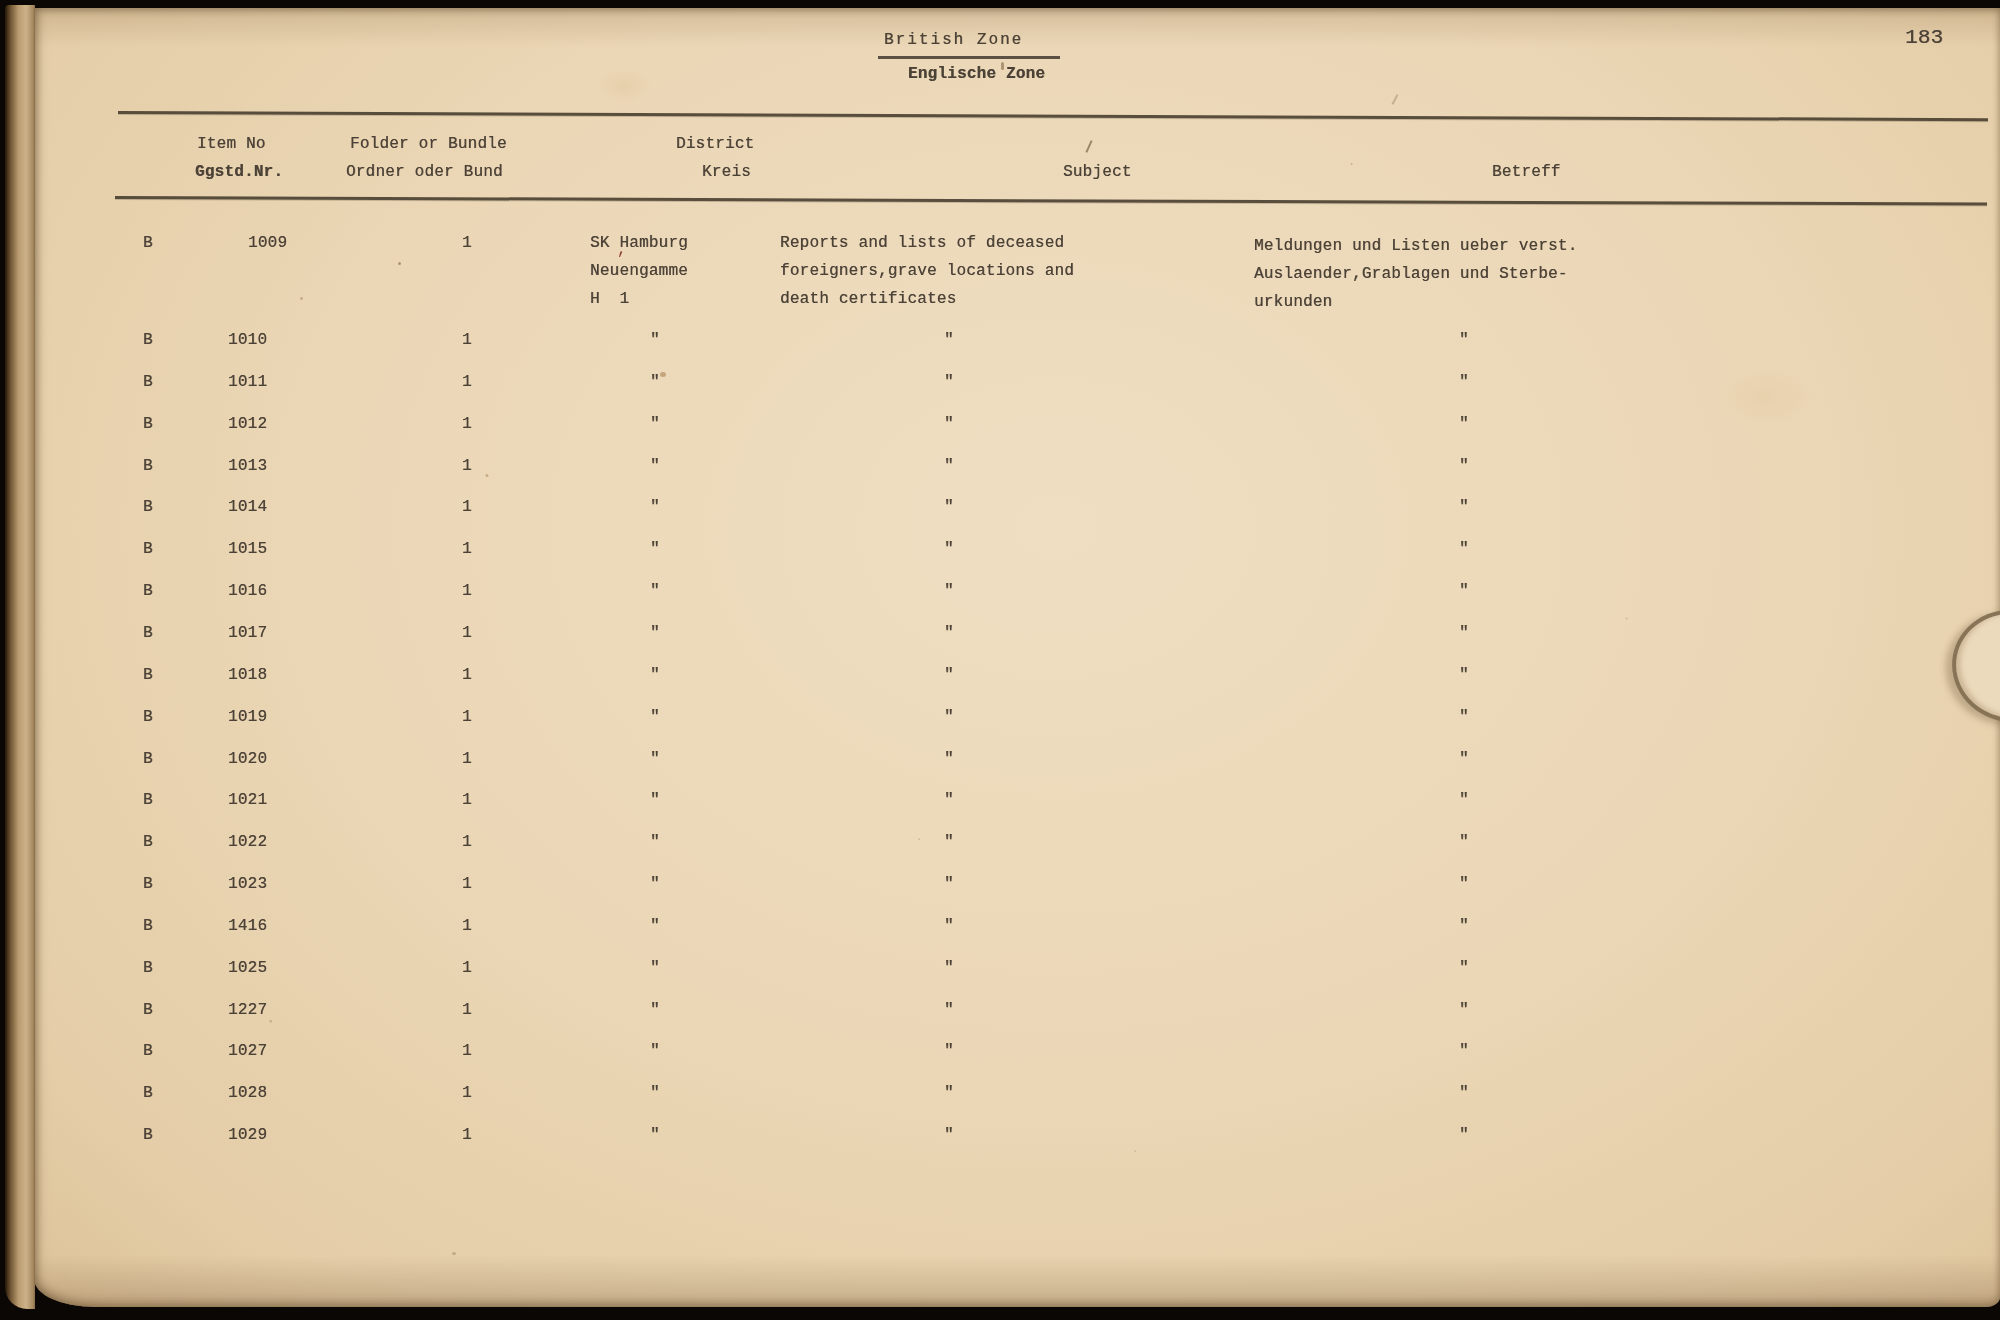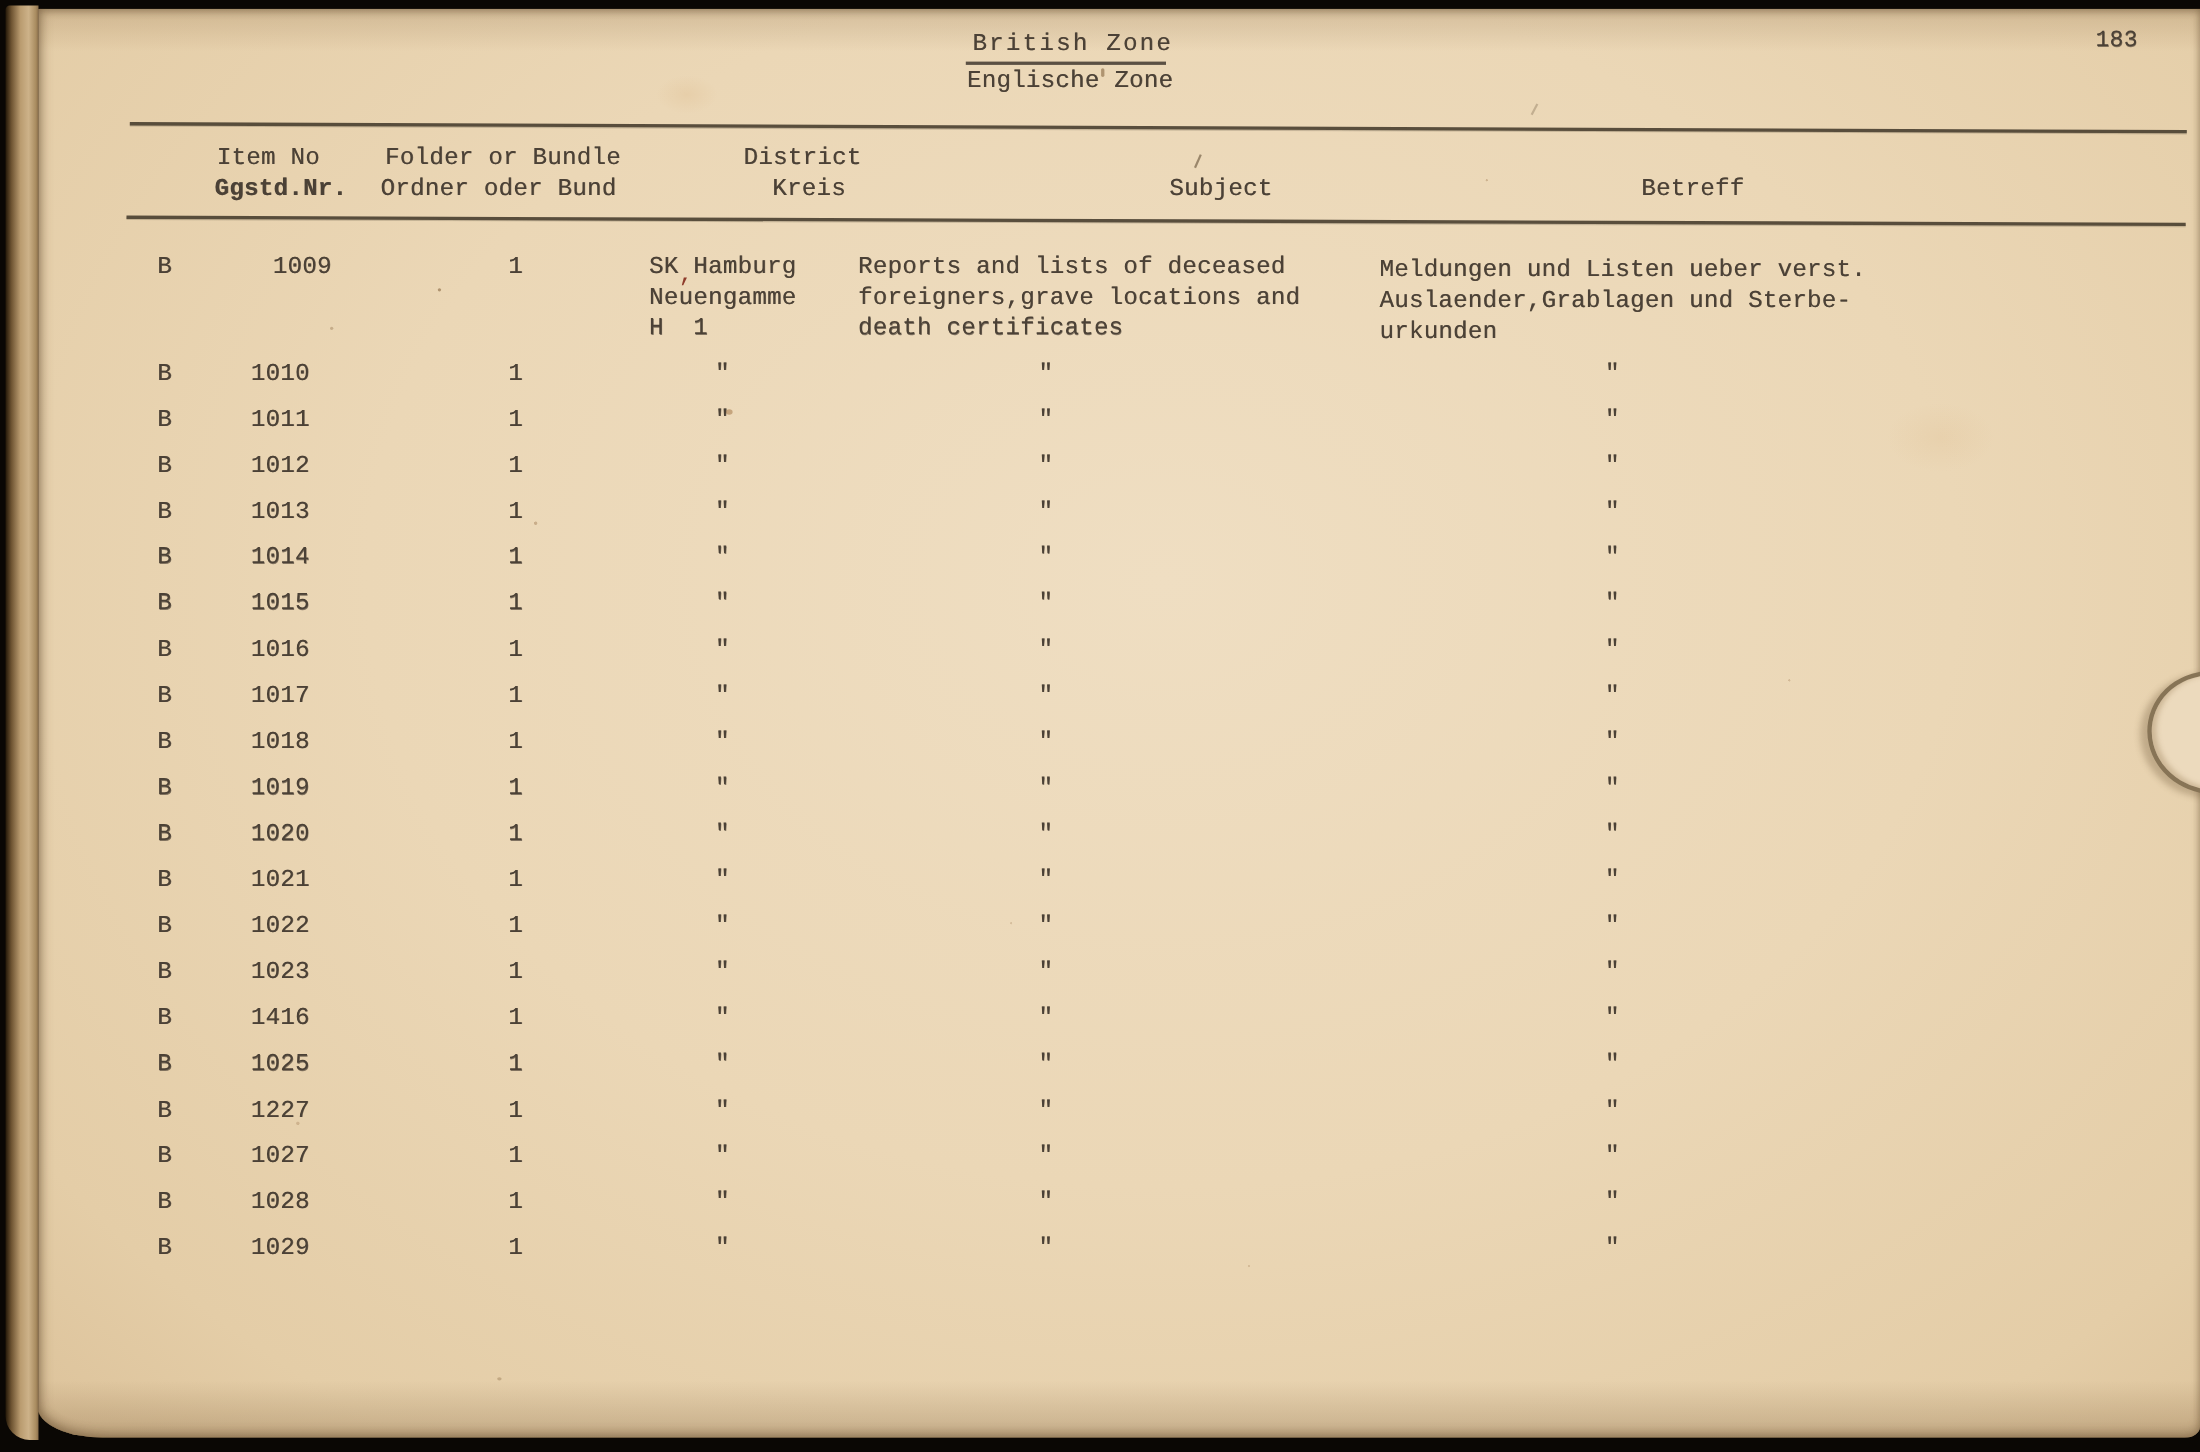--- a/index.html
+++ b/index.html
@@ -28,21 +28,21 @@
       radial-gradient(2px 2px at 81% 47%, rgba(150,110,70,.30) 40%, rgba(150,110,70,0) 62%),
       radial-gradient(3px 3px at 12% 78%, rgba(150,110,70,.30) 40%, rgba(150,110,70,0) 62%),
       radial-gradient(2px 2px at 45% 64%, rgba(150,110,70,.25) 40%, rgba(150,110,70,0) 62%),
       radial-gradient(2px 2px at 56% 88%, rgba(150,110,70,.25) 40%, rgba(150,110,70,0) 62%),
       radial-gradient(40px 25px at 30% 6%, rgba(205,155,95,.14), rgba(205,155,95,0) 70%),
       radial-gradient(70px 45px at 88% 30%, rgba(205,155,95,.10), rgba(205,155,95,0) 70%),
       radial-gradient(ellipse at 52% 40%, #efdec2 0%, #ebd7b6 50%, #e4cda7 85%, #dcc29a 100%);
     box-shadow: inset 4px 0 10px rgba(95,70,40,.28), inset 0 3px 6px rgba(70,50,25,.25), inset 0 -5px 9px rgba(95,70,40,.30);
   }
   .t{
-    position:absolute; color:#4b4136; font-size:22px; line-height:28px;
+    position:absolute; color:#4b4136; font-size:16px; line-height:28px;
     white-space:pre; letter-spacing:.2px;
     text-shadow:.4px .3px .6px rgba(72,62,50,.65);
   }
   .rule{
     position:absolute; height:3px; background:#453b2c; opacity:.88;
     transform-origin:left center;
     box-shadow:0 1px 0 rgba(69,59,44,.25);
   }
   .title-underline{
     position:absolute; height:2.5px; background:#4b4136; opacity:.9;
@@ -73,21 +73,21 @@
 
 <div class="scene">
 
   <div class="page-stack"></div>
   <div class="page"></div>
 
   <div class="t" style="left:1905px; top:24px; font-size:21px;">183</div>
 
   <div class="t" style="left:884px; top:26px; letter-spacing:2px;">British Zone</div>
   <div class="title-underline" style="left:878px; top:56px; width:182px;"></div>
-  <div class="t" style="left:879px; top:60px;">Englische Zone</div>
+  <div class="t" style="left:908px; top:60px;font-weight:bold;">Englische Zone</div>
 
   <div class="rule" style="left:118px; top:111px; width:1870px; transform:rotate(0.22deg);"></div>
   <div class="rule" style="left:115px; top:196px; width:1872px; transform:rotate(0.20deg);"></div>
 
   <div class="t" style="left:197px; top:130px;">Item No</div>
   <div class="t" style="left:195px; top:158px;font-weight:bold;">Ggstd.Nr.</div>
   <div class="t" style="left:350px; top:130px;">Folder or Bundle</div>
   <div class="t" style="left:346px; top:158px;">Ordner oder Bund</div>
   <div class="t" style="left:676px; top:130px;">District</div>
   <div class="t" style="left:702px; top:158px;">Kreis</div>

